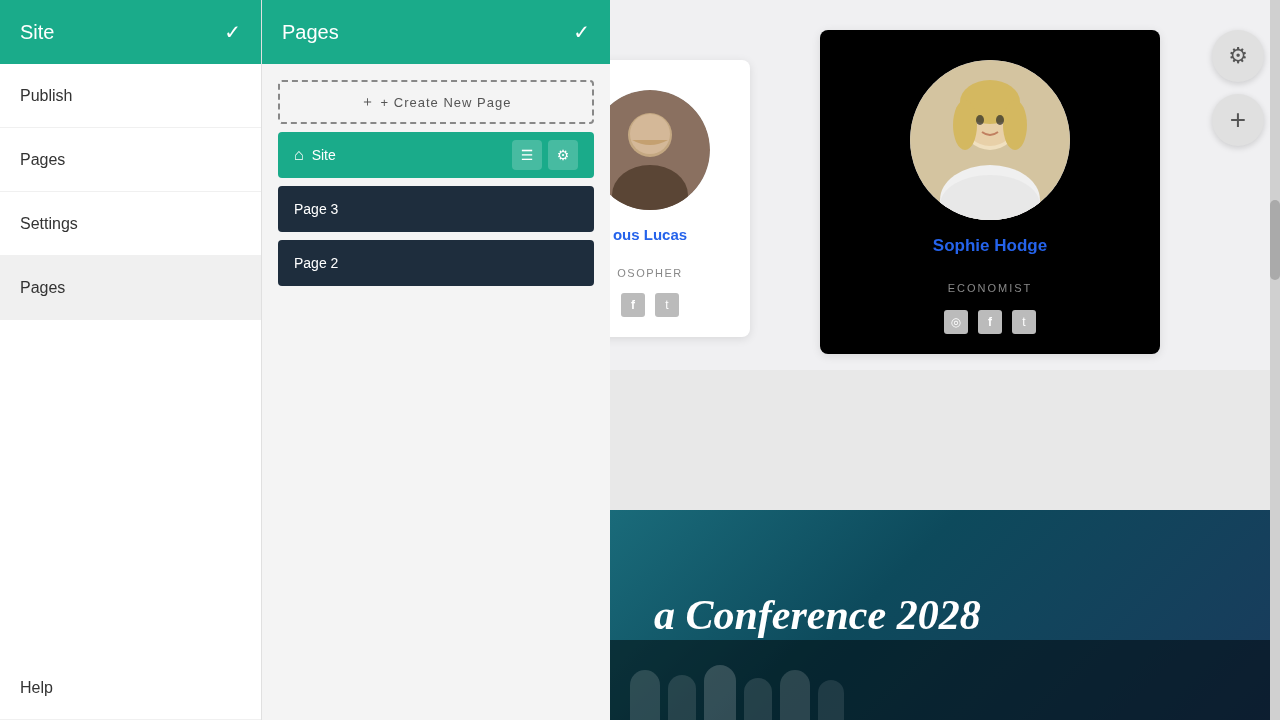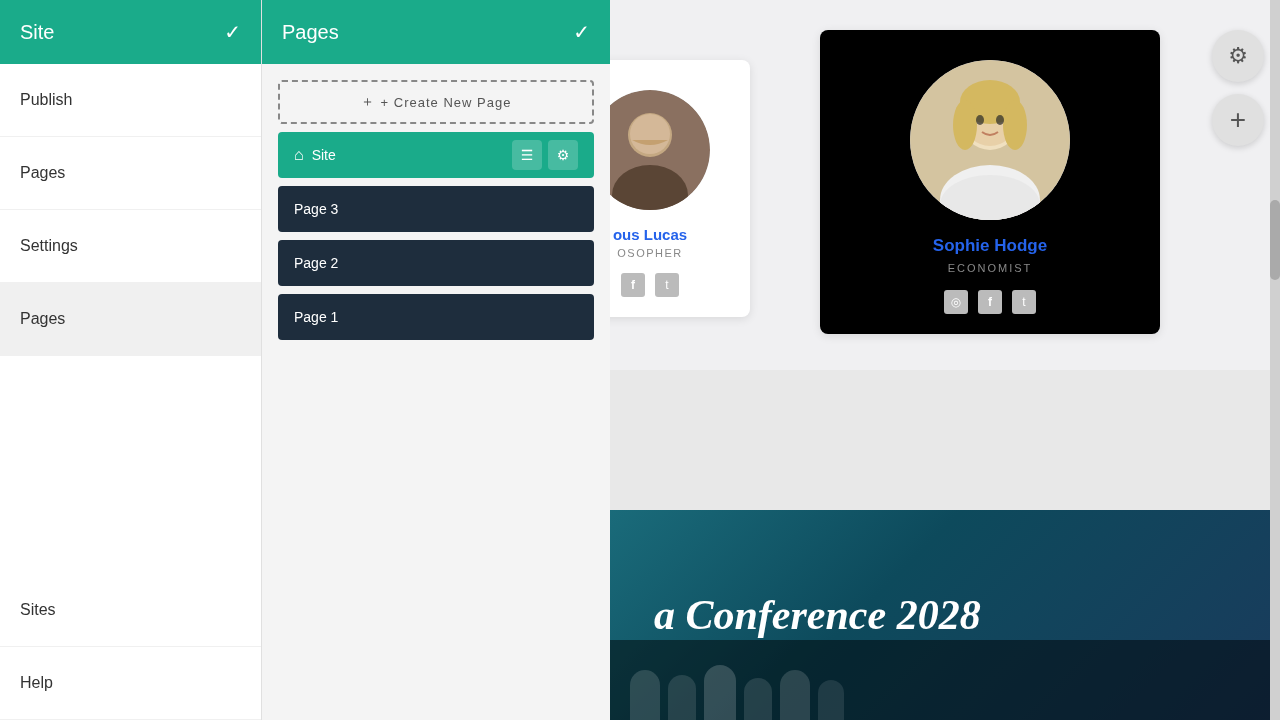--- a/index.html
+++ b/index.html
@@ -32,21 +32,21 @@
       font-weight: 500;
     }
 
     .check-icon {
       color: #fff;
       font-size: 20px;
     }
 
     .sidebar-item {
       padding: 0 20px;
-      height: 73px;
+      height: 64px;
       display: flex;
       align-items: center;
       cursor: pointer;
       font-size: 16px;
       color: #333;
       border-bottom: 1px solid #f0f0f0;
     }
 
     .sidebar-item.active {
       background: #f0f0f0;
@@ -193,20 +193,21 @@
       margin-bottom: 6px;
     }
 
     .person-title {
       font-size: 11px;
       letter-spacing: 1.5px;
       color: #666;
       text-align: center;
       margin-bottom: 14px;
       text-transform: uppercase;
+      margin-top: 20px;
     }
 
     .person-social {
       display: flex;
       gap: 10px;
     }
 
     .social-icon {
       width: 24px;
       height: 24px;
@@ -313,23 +314,20 @@
   </div>
   <div class="sidebar-item">
     <span>Settings</span>
   </div>
   <div class="sidebar-item active">
     <span>Pages</span>
   </div>
 
   <div class="sidebar-spacer"></div>
 
-  <div class="sidebar-item">
-    <span>Sites</span>
-  </div>
   <div class="sidebar-item">
     <span>Help</span>
   </div>
 </div>
 
 <div class="pages-panel">
   <div class="pages-panel-header">
     <span class="pages-panel-title">Pages</span>
     <span class="check-icon">✓</span>
   </div>
@@ -353,23 +351,20 @@
           <span>⚙</span>
         </div>
       </div>
     </div>
 
     <div class="page-item">
       <span>Page 3</span>
     </div>
     <div class="page-item">
       <span>Page 2</span>
-    </div>
-    <div class="page-item">
-      <span>Page 1</span>
     </div>
   </div>
 </div>
 
 <div class="main-content">
 
   <div class="cards-area">
 
     <div style="position:absolute; left: -60px; top: 60px; background:#fff; border-radius:8px; padding: 30px 24px 20px; display:flex; flex-direction:column; align-items:center; width:200px; box-shadow: 0 2px 10px rgba(0,0,0,0.1);">
       <div class="person-avatar">

